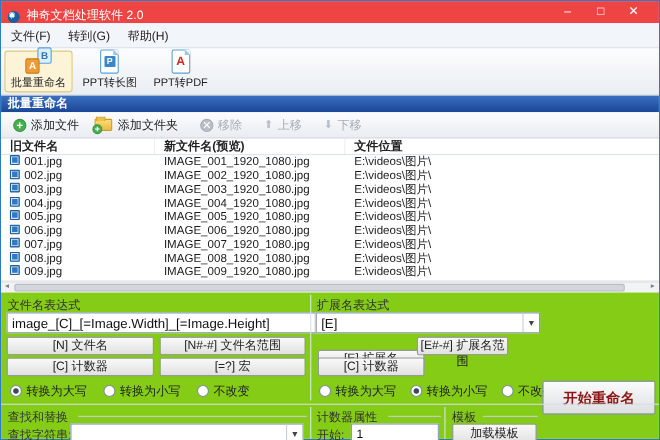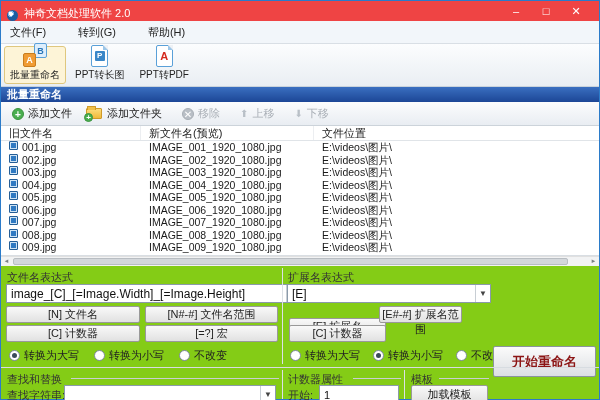--- a/index.html
+++ b/index.html
@@ -8,21 +8,21 @@
   .window { width:600px; height:400px; display:flex; flex-direction:column; background:#eef1f5; border:1px solid #2b7bc9; position:relative; }
 
   
   .titlebar { height:20px; background:#ef4444; display:flex; align-items:flex-end; padding:0 8px 0 6px; color:#fff; font-size:11px; flex:0 0 auto; }
   .appicon { width:11px; height:11px; border-radius:50%; background:radial-gradient(circle at 35% 35%, #ffffff 0 2px, #7db9e8 2px 3px, #1b5ea0 3px); margin-right:6px; flex:0 0 auto; }
   .title-text { white-space:nowrap; }
   .win-controls { margin-left:auto; display:flex; gap:0; }
   .win-btn { width:30px; text-align:center; font-size:11px; line-height:20px; cursor:default; }
 
   
-  .menubar { height:23px; background:#f2f6fa; border-bottom:1px solid #d9dfe5; display:flex; align-items:center; gap:32px; padding:0 9px; font-size:11px; color:#222; flex:0 0 auto; }
+  .menubar { height:23px; background:#f2f6fa; border-bottom:1px solid #d9dfe5; display:flex; align-items:center; gap:16px; padding:0 9px; font-size:11px; color:#222; flex:0 0 auto; }
 
   
   .toolbar { height:43px; background:linear-gradient(#fcfdfe,#e9eef3); border-bottom:1px solid #c9d3dc; display:flex; align-items:stretch; gap:3px; padding:2px 3px; flex:0 0 auto; }
   .toolbtn { display:flex; flex-direction:column; align-items:center; justify-content:flex-end; padding:2px 5px 1px; border:1px solid transparent; border-radius:3px; font-size:10px; color:#222; }
   .toolbtn.active { background:#fdf4d7; border-color:#dfc77e; }
   .toolbtn .ticon { height:24px; display:flex; align-items:center; justify-content:center; margin-bottom:1px; }
   .ab-icon { position:relative; width:24px; height:24px; }
   .ab-icon .sqB { position:absolute; right:0; top:0; width:13px; height:15px; background:#ddeefc; border:1px solid #5aa0d8; border-radius:2px; color:#2a76b8; font-size:9px; font-weight:bold; text-align:center; line-height:14px; }
   .ab-icon .sqA { position:absolute; left:0; bottom:0; width:13px; height:14px; background:#f09c34; border:1px solid #c87d1e; border-radius:2px; color:#fff; font-size:9px; font-weight:bold; text-align:center; line-height:13px; }
   .doc-icon { position:relative; width:17px; height:22px; background:#fff; border:1px solid #5aa0d8; border-radius:2px; display:flex; align-items:center; justify-content:center; }
@@ -42,21 +42,21 @@
   .ic-rem { background:#b9bfc6; border:1px solid #a8aeb5; }
   .folder-wrap { position:relative; width:17px; height:13px; flex:0 0 auto; }
   .folder { position:absolute; top:1px; left:0; width:16px; height:11px; background:linear-gradient(#fbdc7a,#f0b93a); border:1px solid #cf9a28; border-radius:1px; }
   .folder::before { content:""; position:absolute; top:-3px; left:0; width:7px; height:3px; background:#f0c049; border:1px solid #cf9a28; border-bottom:none; border-radius:1px 1px 0 0; }
   .folder-plus { position:absolute; left:-2px; bottom:-2px; width:9px; height:9px; border-radius:50%; background:#4aae4f; border:1px solid #3c9440; color:#fff; font-size:8px; line-height:8px; text-align:center; font-weight:bold; }
   .arrow-glyph { font-size:10px; color:#b9c0c7; line-height:10px; }
 
   
   .ftable { flex:1 1 auto; background:#fff; display:flex; flex-direction:column; overflow:hidden; border-bottom:1px solid #d9dee3; }
   .thead { display:grid; grid-template-columns:140px 173px 1fr; height:15px; font-size:11px; color:#222; border-bottom:1px solid #e0e4e8; flex:0 0 auto; }
-  .thead > div { padding-left:8px; line-height:15px; border-right:1px solid #eceef1; overflow:hidden; white-space:nowrap; }
+  .thead > div { padding-left:8px; line-height:15px; border-right:1px solid #eceef1; overflow:hidden; white-space:nowrap;font-weight:bold; }
   .thead > div:last-child { border-right:none; }
   .trow { display:grid; grid-template-columns:140px 173px 1fr; height:12.5px; font-size:10.5px; color:#1a1a1a; align-items:center; }
   .trow > div { padding-left:8px; white-space:nowrap; overflow:hidden; line-height:12.5px; }
   .trow .c1 { display:flex; align-items:flex-start; gap:4px; }
   .fic { width:9px; height:9px; background:#2f79c2; border:1px solid #245e97; border-radius:1px; box-shadow:inset 0 0 0 1px #cfe4f5; flex:0 0 auto; }
 
   
   .hscroll { height:10px; background:#f2f3f4; border-top:1px solid #e0e0e0; display:flex; align-items:stretch; flex:0 0 auto; }
   .hs-arrow { width:11px; font-size:6px; color:#7a8086; text-align:center; line-height:9px; background:#f2f3f4; }
   .hs-thumb { flex:1 1 auto; margin:1px 20px 1px 1px; background:#d3d7db; border:1px solid #b8bdc2; border-radius:2px; }

